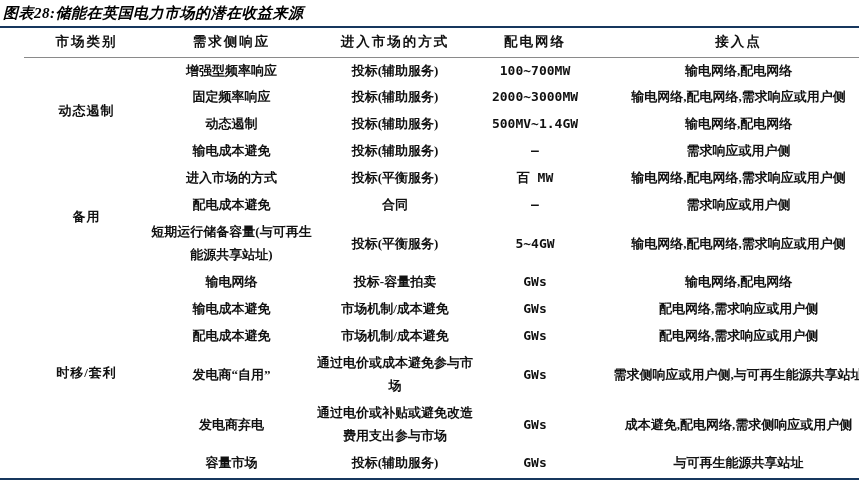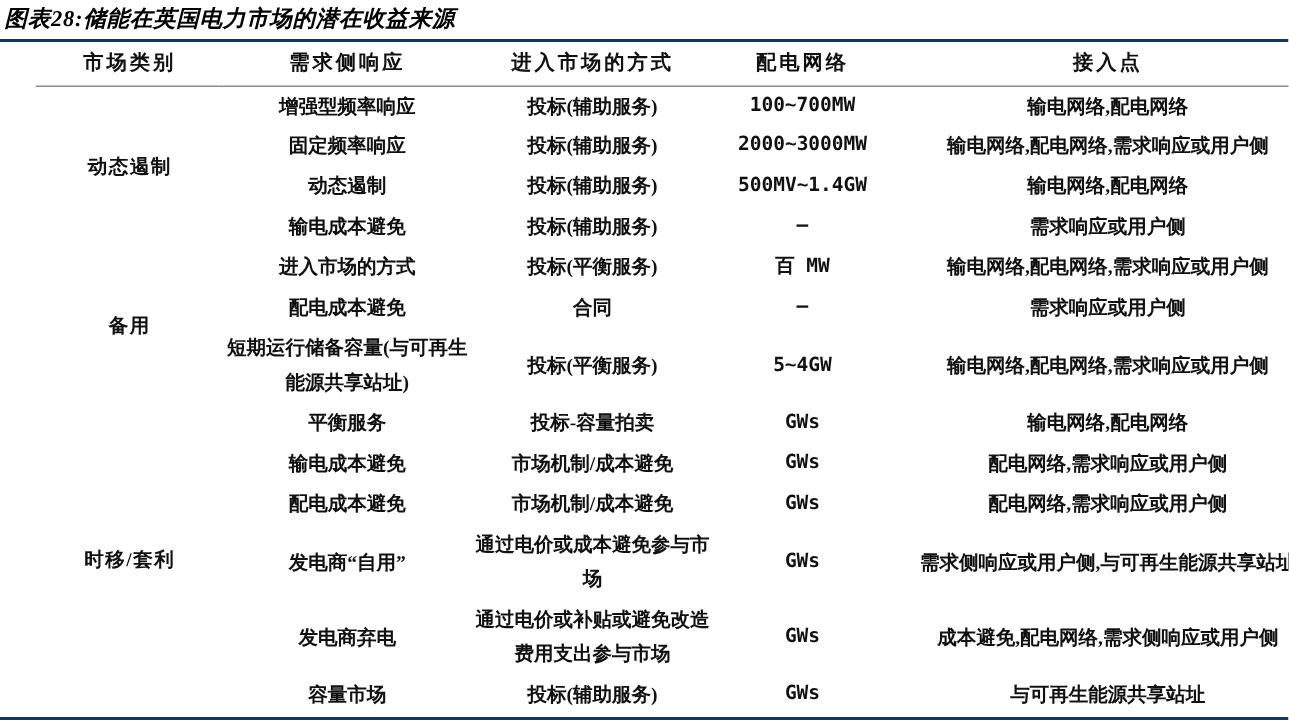--- a/index.html
+++ b/index.html
@@ -130,21 +130,21 @@
         <td>需求响应或用户侧</td>
       </tr>
       <tr class="tall">
         <td>短期运行储备容量(与可再生能源共享站址)</td>
         <td>投标(平衡服务)</td>
         <td class="cap">5~4GW</td>
         <td>输电网络,配电网络,需求响应或用户侧</td>
       </tr>
       <tr class="single">
         <td class="cat" rowspan="6">时移/套利</td>
-        <td>平衡服务</td>
+        <td>输电网络</td>
         <td>投标-容量拍卖</td>
         <td class="cap">GWs</td>
         <td>输电网络,配电网络</td>
       </tr>
       <tr class="single">
         <td>输电成本避免</td>
         <td>市场机制/成本避免</td>
         <td class="cap">GWs</td>
         <td>配电网络,需求响应或用户侧</td>
       </tr>

